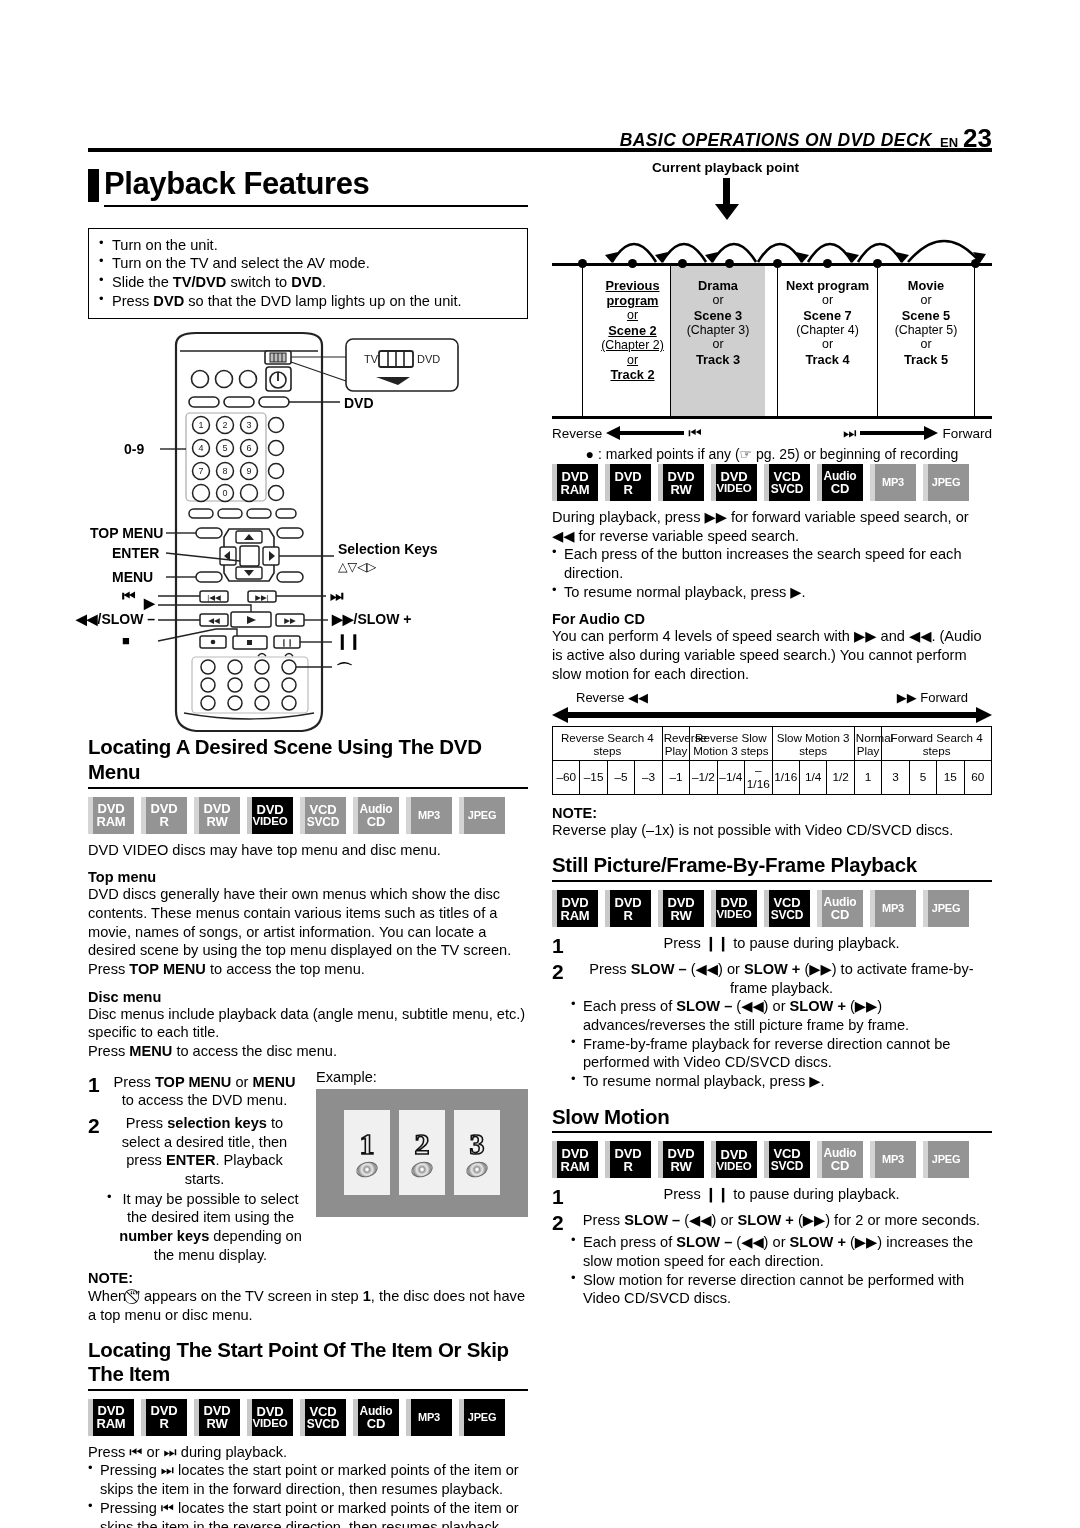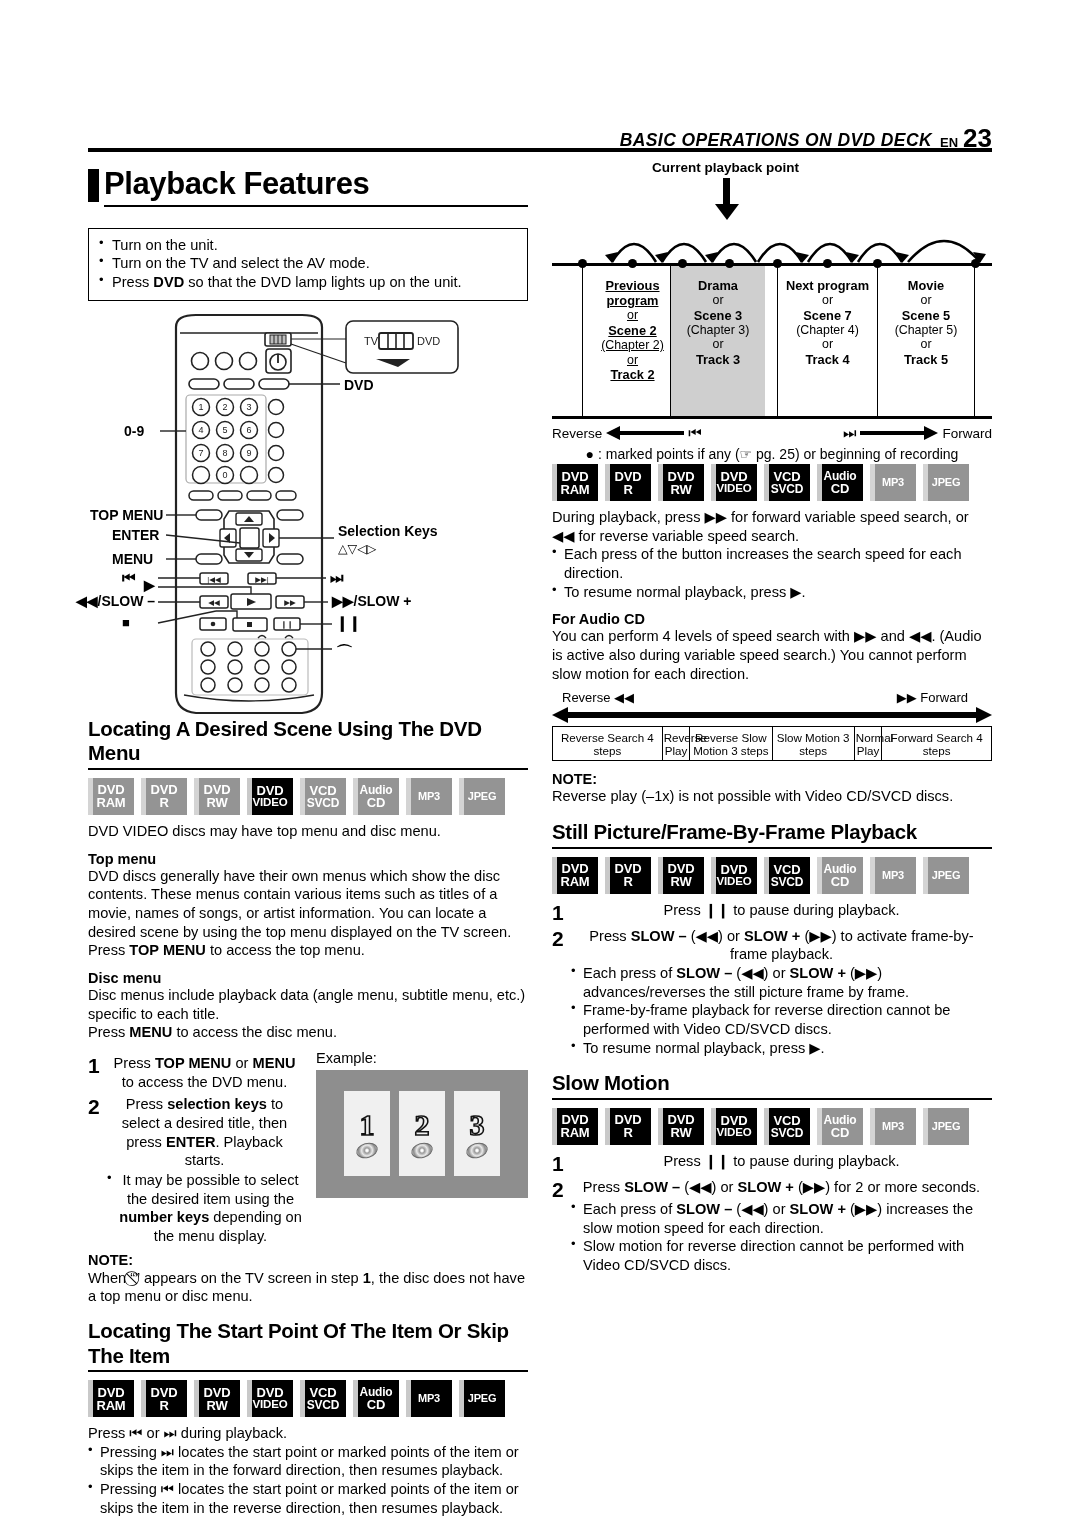--- a/index.html
+++ b/index.html
@@ -189,20 +189,21 @@
   <div class="col-l">
 
     <div class="title-wrap">
       <h1 class="main-title">Playback Features</h1>
     </div>
 
     <div class="notebox" style="margin-top:24px;">
       <ul class="bullets">
         <li>Turn on the unit.</li>
         <li>Turn on the TV and select the AV mode.</li>
+        <li>Slide the <b>TV/DVD</b> switch to <b>DVD</b>.</li>
         <li>Press <b>DVD</b> so that the DVD lamp lights up on the unit.</li>
       </ul>
     </div>
 
     <div class="remote-wrap">
       <svg width="440" height="420" viewBox="0 0 440 420">
 
         <path d="M88 16 Q88 4 108 4 L214 4 Q234 4 234 16 L234 382 Q234 400 214 402 L108 402 Q88 400 88 382 Z" fill="#fff" stroke="#222" stroke-width="2.2"></path>
         <path d="M92 22 L230 22" stroke="#222" stroke-width="1.3" fill="none"></path>
         <path d="M96 384 Q161 396 226 384" stroke="#222" stroke-width="1.3" fill="none"></path>
@@ -638,39 +639,57 @@
       <ul class="bullets">
         <li>Each press of the button increases the search speed for each direction.</li>
         <li>To resume normal playback, press ▶.</li>
       </ul>
 
       <h3 class="sub">For Audio CD</h3>
       <p>You can perform 4 levels of speed search with ▶▶ and ◀◀. (Audio is active also during variable speed search.) You cannot perform slow motion for each direction.</p>
 
       <div style="margin-top:7px;">
         <div style="position:relative; height:36px;">
-          <span style="position:absolute; left:10px; top:0; font-size:13px;">Reverse ◀◀</span>
+          <span style="position:absolute; left:24px; top:0; font-size:13px;">Reverse ◀◀</span>
           <span style="position:absolute; right:24px; top:0; font-size:13px;">▶▶ Forward</span>
           <svg style="position:absolute; left:0; top:17px;" width="440" height="16" viewBox="0 0 440 16">
             <polygon points="0,8 16,0 16,16" fill="#000"></polygon>
             <rect x="14" y="5" width="412" height="6" fill="#000"></rect>
             <polygon points="440,8 424,0 424,16" fill="#000"></polygon>
           </svg>
         </div>
 
         <table class="spd">
           <tbody>
               <tr class="hdr-row">
             <td colspan="4">Reverse Search 4 steps</td>
             <td colspan="1">Reverse Play</td>
             <td colspan="3">Reverse Slow Motion 3 steps</td>
             <td colspan="3">Slow Motion 3 steps</td>
             <td colspan="1">Normal Play</td>
             <td colspan="4">Forward Search 4 steps</td>
           </tr>
+          <tr class="val-row">
+            <td>–60</td>
+            <td>–15</td>
+            <td>–5</td>
+            <td>–3</td>
+            <td>–1</td>
+            <td>–1/2</td>
+            <td>–1/4</td>
+            <td>–1/16</td>
+            <td>1/16</td>
+            <td>1/4</td>
+            <td>1/2</td>
+            <td>1</td>
+            <td>3</td>
+            <td>5</td>
+            <td>15</td>
+            <td>60</td>
+          </tr>
         </tbody>
           </table>
       </div>
 
       <h3 class="sub">NOTE:</h3>
       <p>Reverse play (–1x) is not possible with Video CD/SVCD discs.</p>
     </div>
 
     <div style="margin-top:14px;">
       <div class="sec-wrap">

